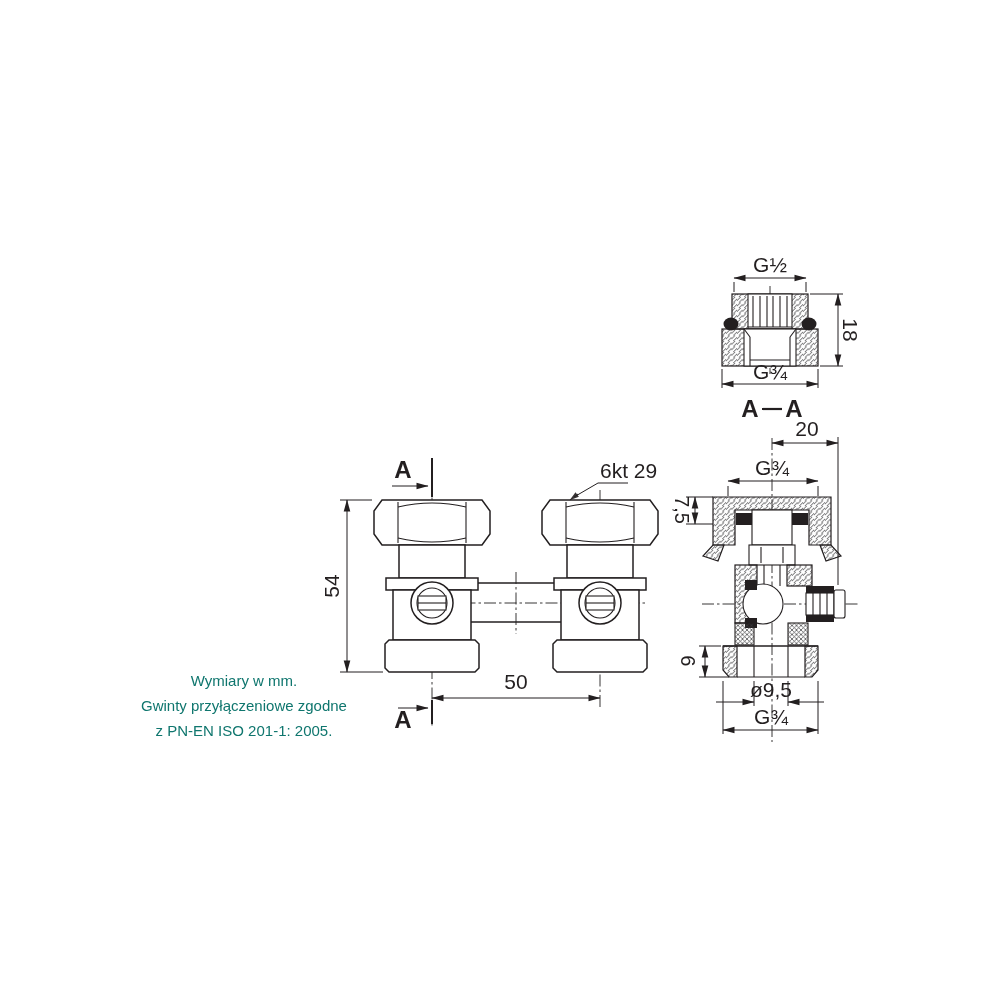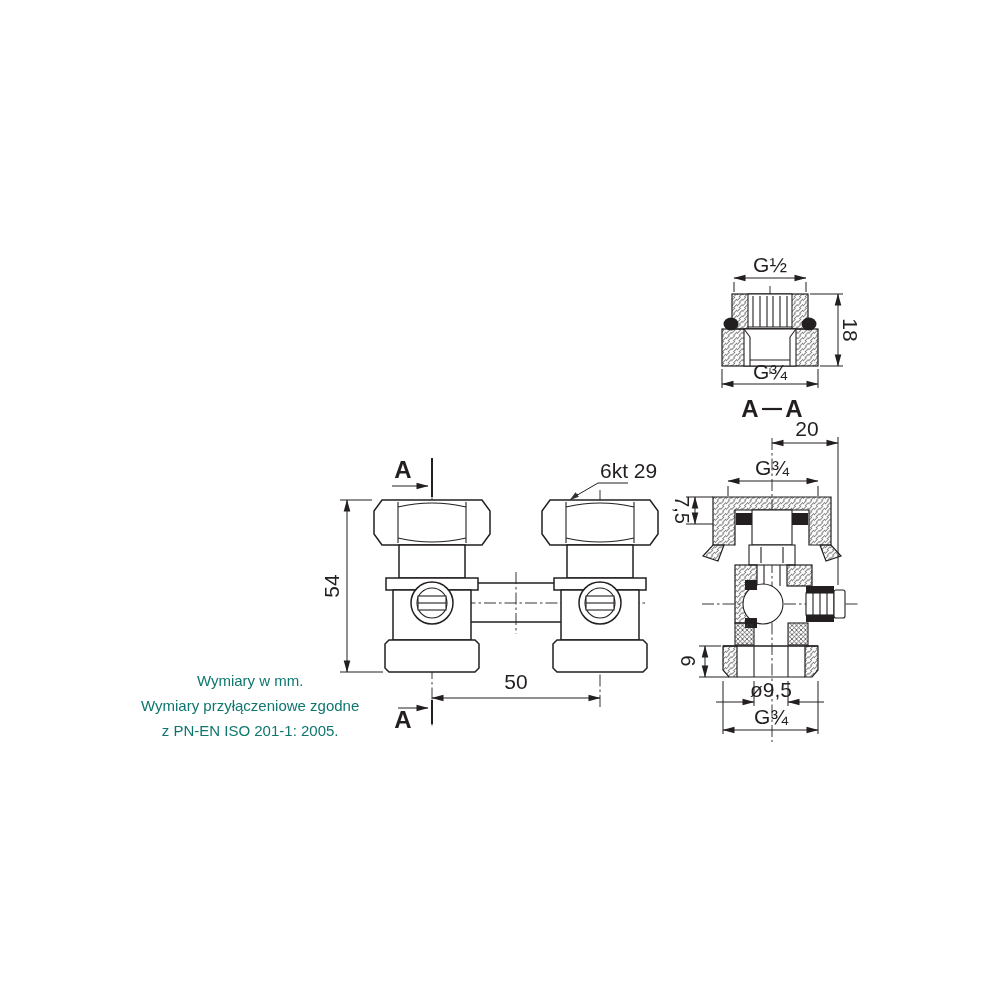--- a/index.html
+++ b/index.html
@@ -253,17 +253,17 @@
       <line class="thin" x1="723" y1="681" x2="723" y2="734"></line>
       <line class="thin" x1="818" y1="681" x2="818" y2="734"></line>
       <line class="dim" x1="723" y1="730" x2="818" y2="730" marker-start="url(#arr)" marker-end="url(#arr)"></line>
       <text class="dimtext" x="771" y="724" text-anchor="middle">G¾</text>
     </g>
   </g>
 </svg>
 
 <div class="notes">
   <div>Wymiary w mm.</div>
-  <div>Wymiary przyłączeniowe zgodne</div>
+  <div>Gwinty przyłączeniowe zgodne</div>
   <div>z PN-EN ISO 201-1: 2005.</div>
 </div>
 
 </div>
 
 </body></html>

